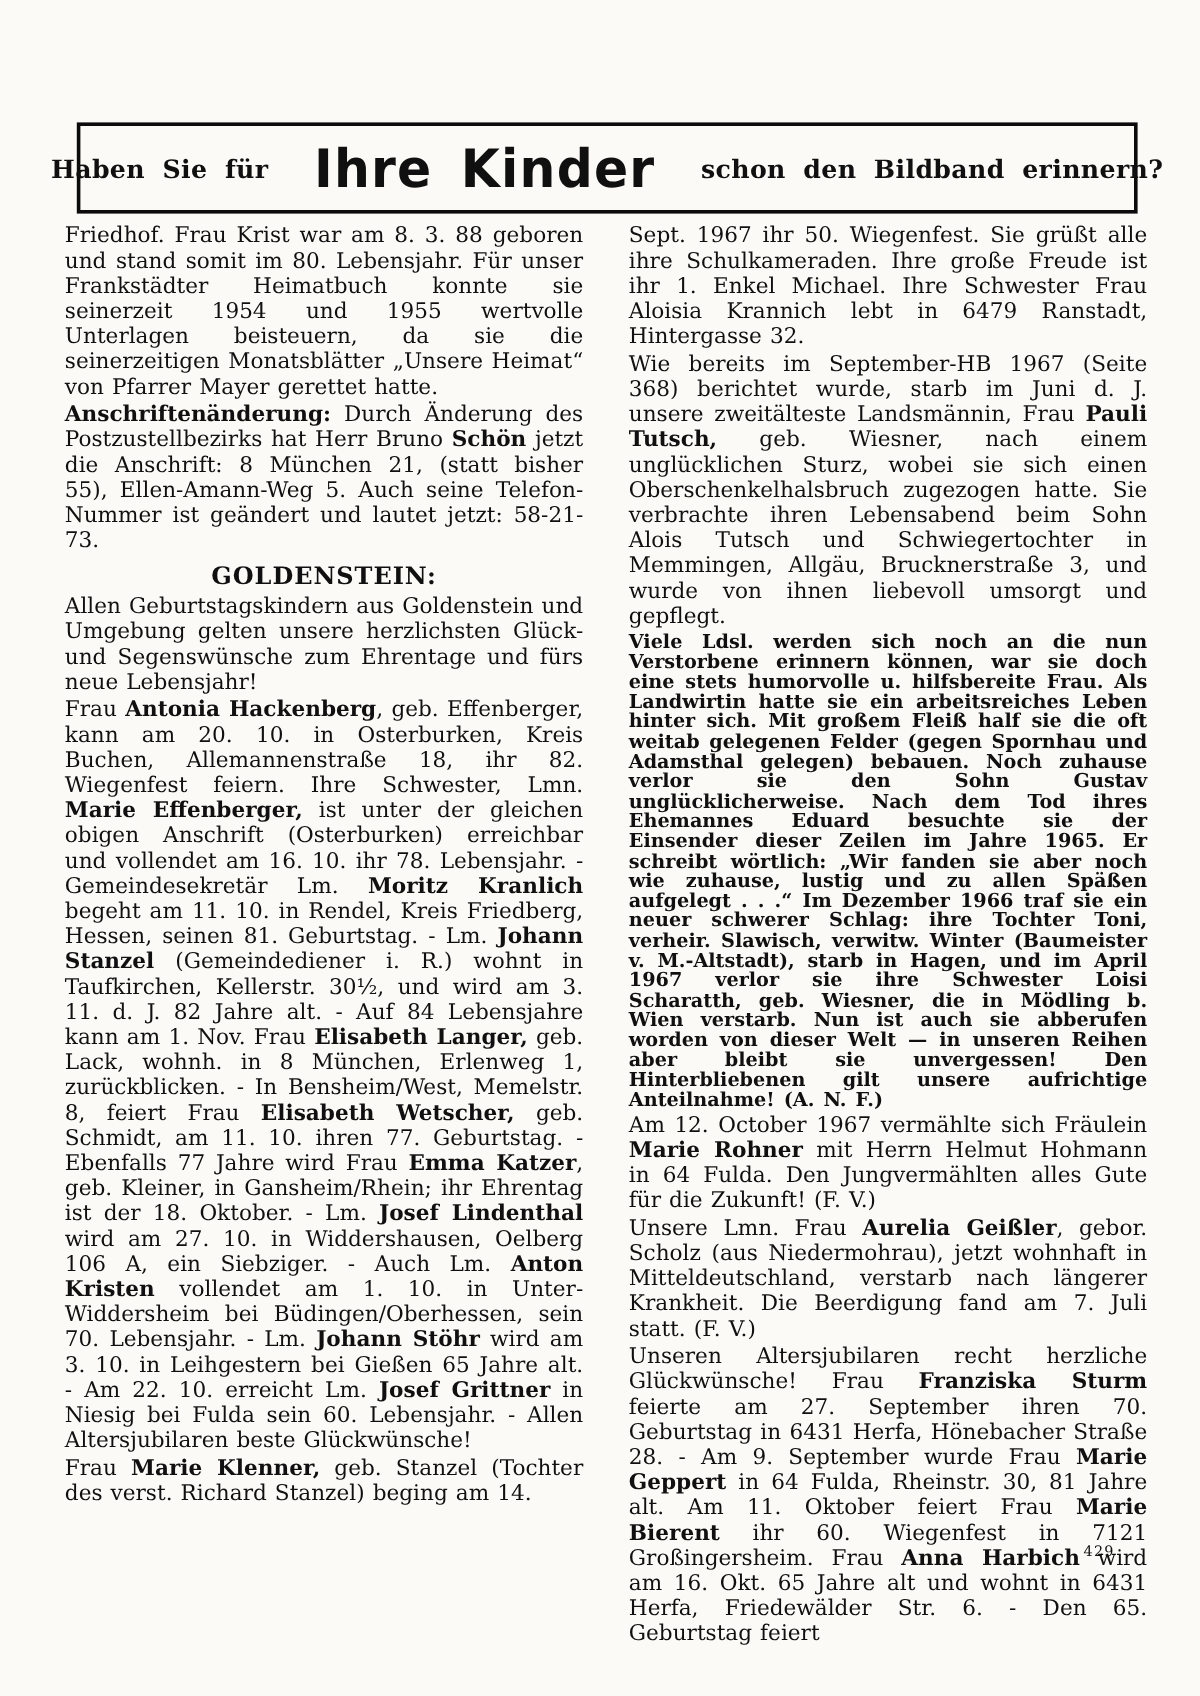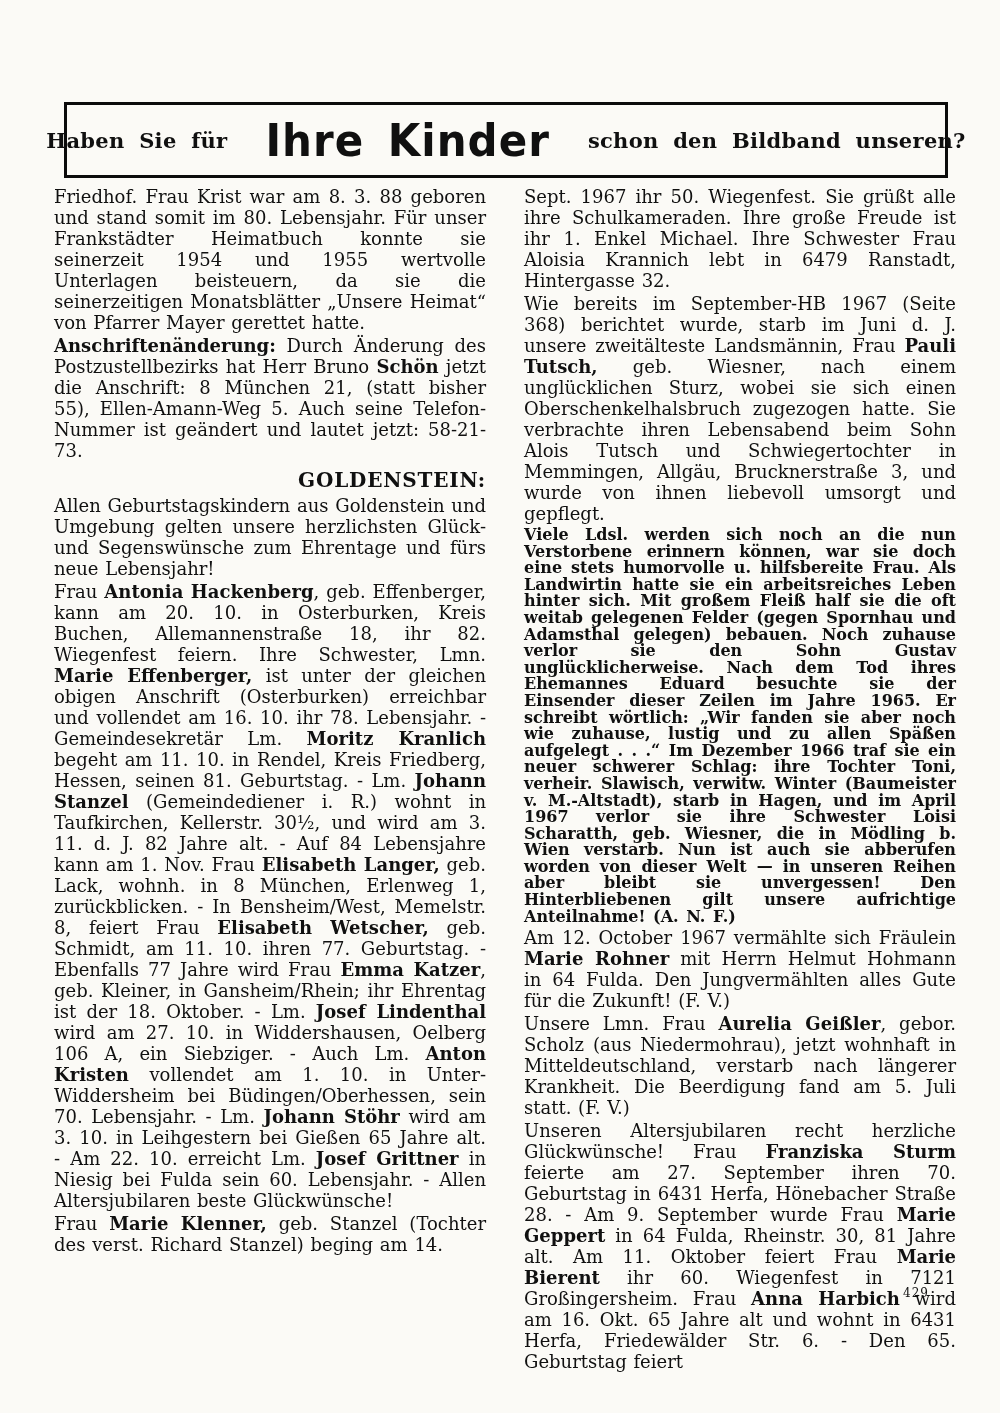--- a/index.html
+++ b/index.html
@@ -65,55 +65,55 @@
     margin: 3px 0 2px 0;
     word-spacing: 2px;
     font-weight: bold;
   }
   .col p.right { text-align: right; }
   .col h3.sec-heading {
     font-size: 20px;
     font-weight: 700;
     letter-spacing: 0.8px;
     margin: 9px 0 4px 0;
-    text-align: right;
+    text-align: center;
   }
   .bold { font-weight: 700; }
   .pagenum {
     position: absolute;
     left: 903px; top: 1286px;
     font-size: 12px;
     letter-spacing: 1px;
   }
 </style>
 </head>
 <body>
 
 <div class="sheet">
 
   <div class="banner">
     <span class="b-serif">Haben Sie für</span>
     <span class="b-sans">Ihre Kinder</span>
-    <span class="b-serif">schon den Bildband unseren?</span>
+    <span class="b-serif">schon den Bildband erinnern?</span>
   </div>
 
   <div class="columns">
     <div class="col">
         <p class="para"><span class="plain">Friedhof. Frau Krist war am 8. 3. 88 geboren und stand somit im 80. Lebensjahr. Für unser Frankstädter Heimatbuch konnte sie seinerzeit 1954 und 1955 wertvolle Unterlagen beisteuern, da sie die seinerzeitigen Monatsblätter „Unsere Heimat“ von Pfarrer Mayer gerettet hatte.</span></p>
         <p class="para"><span class="bold">Anschriftenänderung:</span><span class="plain"> Durch Änderung des Postzustellbezirks hat Herr Bruno </span><span class="bold">Schön</span><span class="plain"> jetzt die Anschrift: 8 München 21, (statt bisher 55), Ellen-Amann-Weg 5. Auch seine Telefon-Nummer ist geändert und lautet jetzt: 58-21-73.</span></p>
         <h3 class="sec-heading">GOLDENSTEIN:</h3>
         <p class="para"><span class="plain">Allen Geburtstagskindern aus Goldenstein und Umgebung gelten unsere herzlichsten Glück- und Segenswünsche zum Ehrentage und fürs neue Lebensjahr!</span></p>
         <p class="para"><span class="plain">Frau </span><span class="bold">Antonia Hackenberg</span><span class="plain">, geb. Effenberger, kann am 20. 10. in Osterburken, Kreis Buchen, Allemannenstraße 18, ihr 82. Wiegenfest feiern. Ihre Schwester, Lmn. </span><span class="bold">Marie Effenberger,</span><span class="plain"> ist unter der gleichen obigen Anschrift (Osterburken) erreichbar und vollendet am 16. 10. ihr 78. Lebensjahr. - Gemeindesekretär Lm. </span><span class="bold">Moritz Kranlich</span><span class="plain"> begeht am 11. 10. in Rendel, Kreis Friedberg, Hessen, seinen 81. Geburtstag. - Lm. </span><span class="bold">Johann Stanzel</span><span class="plain"> (Gemeindediener i. R.) wohnt in Taufkirchen, Kellerstr. 30½, und wird am 3. 11. d. J. 82 Jahre alt. - Auf 84 Lebensjahre kann am 1. Nov. Frau </span><span class="bold">Elisabeth Langer,</span><span class="plain"> geb. Lack, wohnh. in 8 München, Erlenweg 1, zurückblicken. - In Bensheim/West, Memelstr. 8, feiert Frau </span><span class="bold">Elisabeth Wetscher,</span><span class="plain"> geb. Schmidt, am 11. 10. ihren 77. Geburtstag. - Ebenfalls 77 Jahre wird Frau </span><span class="bold">Emma Katzer</span><span class="plain">, geb. Kleiner, in Gansheim/Rhein; ihr Ehrentag ist der 18. Oktober. - Lm. </span><span class="bold">Josef Lindenthal</span><span class="plain"> wird am 27. 10. in Widdershausen, Oelberg 106 A, ein Siebziger. - Auch Lm. </span><span class="bold">Anton Kristen</span><span class="plain"> vollendet am 1. 10. in Unter-Widdersheim bei Büdingen/Oberhessen, sein 70. Lebensjahr. - Lm. </span><span class="bold">Johann Stöhr</span><span class="plain"> wird am 3. 10. in Leihgestern bei Gießen 65 Jahre alt. - Am 22. 10. erreicht Lm. </span><span class="bold">Josef Grittner</span><span class="plain"> in Niesig bei Fulda sein 60. Lebensjahr. - Allen Altersjubilaren beste Glückwünsche!</span></p>
         <p class="para"><span class="plain">Frau </span><span class="bold">Marie Klenner,</span><span class="plain"> geb. Stanzel (Tochter des verst. Richard Stanzel) beging am 14.</span></p>
       </div>
     <div class="col">
         <p class="para"><span class="plain">Sept. 1967 ihr 50. Wiegenfest. Sie grüßt alle ihre Schulkameraden. Ihre große Freude ist ihr 1. Enkel Michael. Ihre Schwester Frau Aloisia Krannich lebt in 6479 Ranstadt, Hintergasse 32.</span></p>
         <p class="para"><span class="plain">Wie bereits im September-HB 1967 (Seite 368) berichtet wurde, starb im Juni d. J. unsere zweitälteste Landsmännin, Frau </span><span class="bold">Pauli Tutsch,</span><span class="plain"> geb. Wiesner, nach einem unglücklichen Sturz, wobei sie sich einen Oberschenkelhalsbruch zugezogen hatte. Sie verbrachte ihren Lebensabend beim Sohn Alois Tutsch und Schwiegertochter in Memmingen, Allgäu, Brucknerstraße 3, und wurde von ihnen liebevoll umsorgt und gepflegt.</span></p>
         <p class="para small"><span class="plain">Viele Ldsl. werden sich noch an die nun Verstorbene erinnern können, war sie doch eine stets humorvolle u. hilfsbereite Frau. Als Landwirtin hatte sie ein arbeitsreiches Leben hinter sich. Mit großem Fleiß half sie die oft weitab gelegenen Felder (gegen Spornhau und Adamsthal gelegen) bebauen. Noch zuhause verlor sie den Sohn Gustav unglücklicherweise. Nach dem Tod ihres Ehemannes Eduard besuchte sie der Einsender dieser Zeilen im Jahre 1965. Er schreibt wörtlich: „Wir fanden sie aber noch wie zuhause, lustig und zu allen Späßen aufgelegt . . .“ Im Dezember 1966 traf sie ein neuer schwerer Schlag: ihre Tochter Toni, verheir. Slawisch, verwitw. Winter (Baumeister v. M.-Altstadt), starb in Hagen, und im April 1967 verlor sie ihre Schwester Loisi Scharatth, geb. Wiesner, die in Mödling b. Wien verstarb. Nun ist auch sie abberufen worden von dieser Welt — in unseren Reihen aber bleibt sie unvergessen! Den Hinterbliebenen gilt unsere aufrichtige Anteilnahme! (A. N. F.)</span></p>
         <p class="para"><span class="plain">Am 12. October 1967 vermählte sich Fräulein </span><span class="bold">Marie Rohner</span><span class="plain"> mit Herrn Helmut Hohmann in 64 Fulda. Den Jungvermählten alles Gute für die Zukunft! (F. V.)</span></p>
-        <p class="para"><span class="plain">Unsere Lmn. Frau </span><span class="bold">Aurelia Geißler</span><span class="plain">, gebor. Scholz (aus Niedermohrau), jetzt wohnhaft in Mitteldeutschland, verstarb nach längerer Krankheit. Die Beerdigung fand am 5. Juli statt. (F. V.)</span></p>
+        <p class="para"><span class="plain">Unsere Lmn. Frau </span><span class="bold">Aurelia Geißler</span><span class="plain">, gebor. Scholz (aus Niedermohrau), jetzt wohnhaft in Mitteldeutschland, verstarb nach längerer Krankheit. Die Beerdigung fand am 7. Juli statt. (F. V.)</span></p>
         <p class="para"><span class="plain">Unseren Altersjubilaren recht herzliche Glückwünsche! Frau </span><span class="bold">Franziska Sturm</span><span class="plain"> feierte am 27. September ihren 70. Geburtstag in 6431 Herfa, Hönebacher Straße 28. - Am 9. September wurde Frau </span><span class="bold">Marie Geppert</span><span class="plain"> in 64 Fulda, Rheinstr. 30, 81 Jahre alt. Am 11. Oktober feiert Frau </span><span class="bold">Marie Bierent</span><span class="plain"> ihr 60. Wiegenfest in 7121 Großingersheim. Frau </span><span class="bold">Anna Harbich</span><span class="plain"> wird am 16. Okt. 65 Jahre alt und wohnt in 6431 Herfa, Friedewälder Str. 6. - Den 65. Geburtstag feiert</span></p>
       </div>
   </div>
 
   <div class="pagenum">429</div>
 
 </div>
 
 </body></html>

